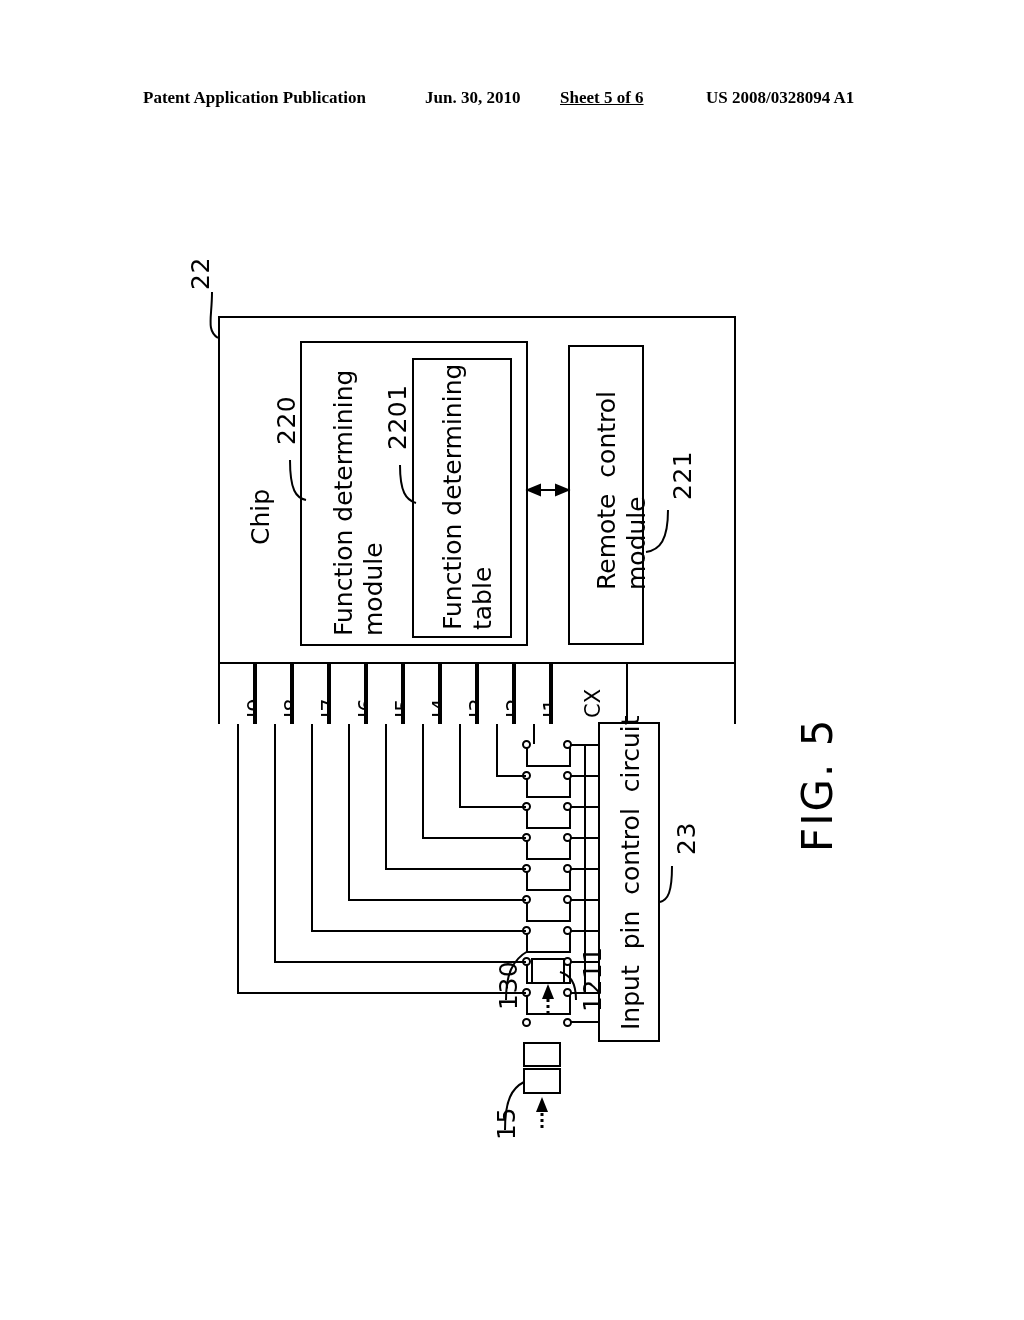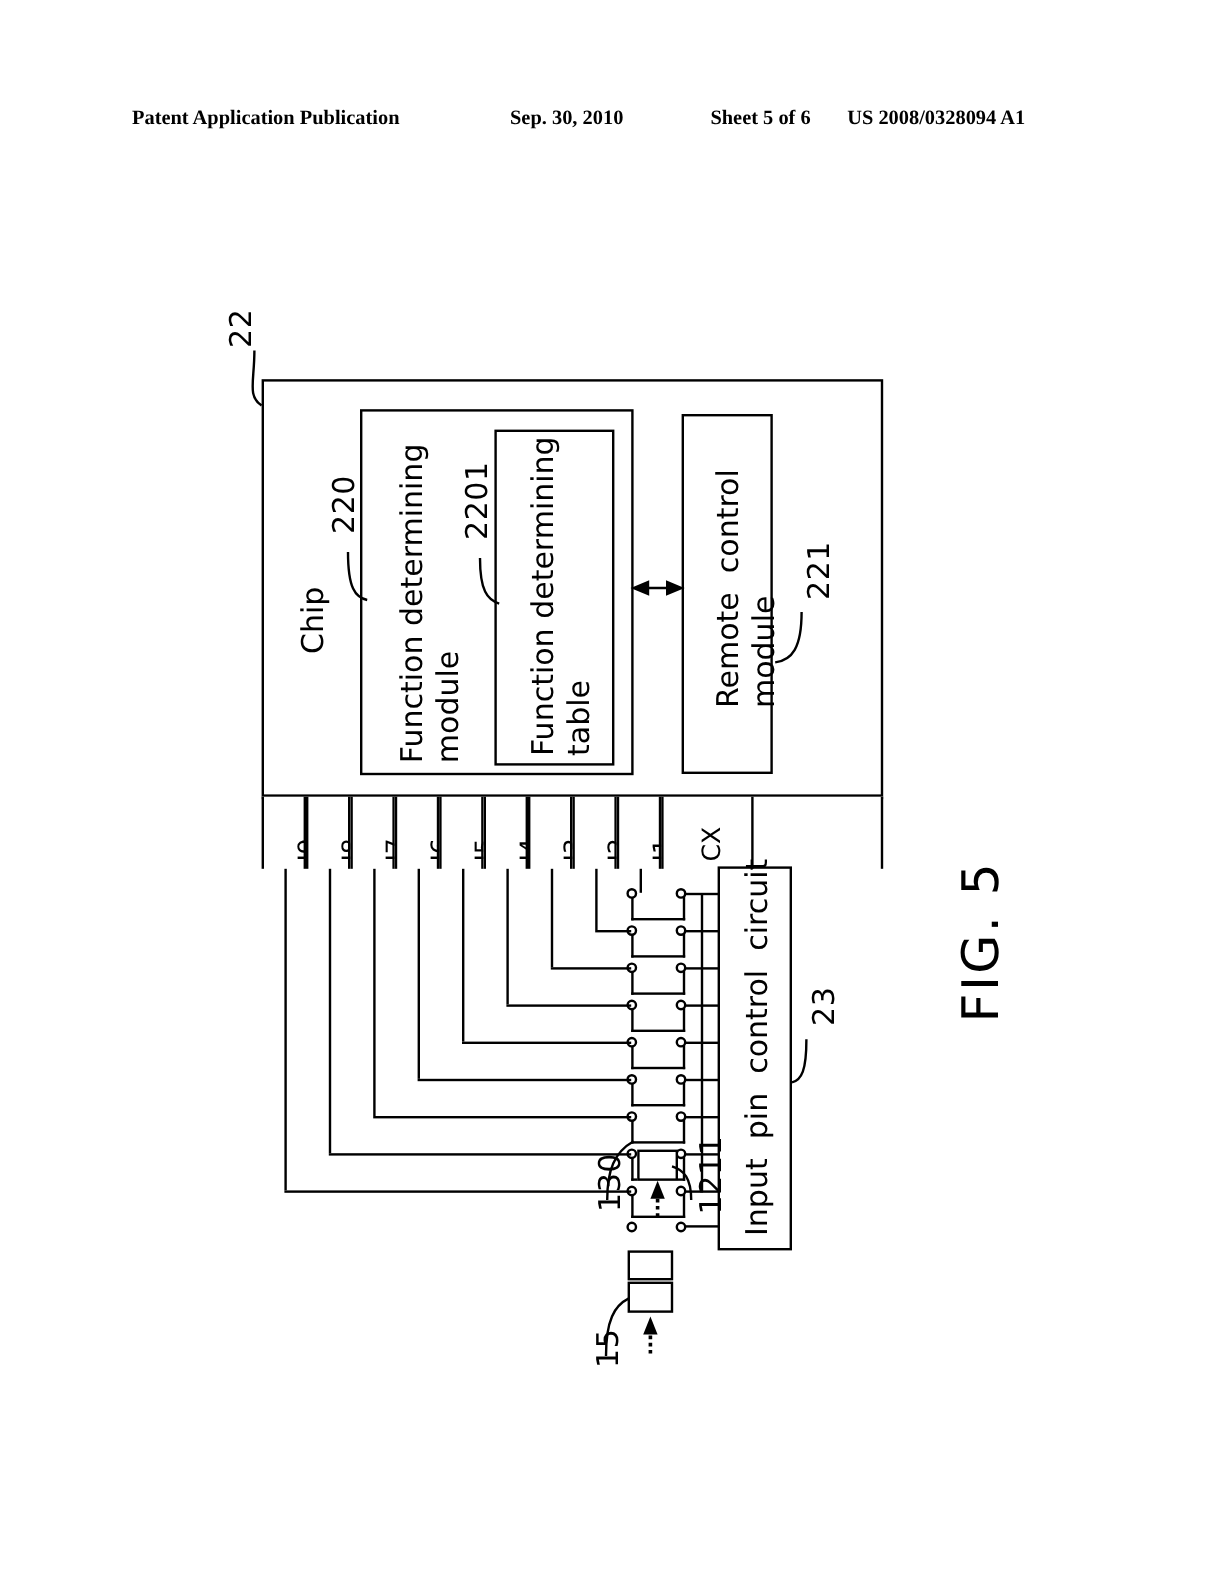--- a/index.html
+++ b/index.html
@@ -3,23 +3,23 @@
 <meta charset="utf-8">
 <style>
   html,body{margin:0;padding:0;background:#fff;}
   body{width:1024px;height:1320px;position:relative;
        font-family:"Liberation Sans", sans-serif;color:#000;overflow:hidden;}
 
   
   #header{position:absolute;left:0;top:88px;width:1024px;height:24px;}
   #header span{position:absolute;font-family:"Liberation Serif", serif;
       font-weight:bold;font-size:17px;white-space:nowrap;top:0;}
-  #hdr-pub{left:110px;}
+  #hdr-pub{left:143px;}
   #hdr-date{left:425px;}
-  #hdr-sheet{left:592px;}
+  #hdr-sheet{left:560px;text-decoration:underline;}
   #hdr-num{left:706px;}
 
   
   .bx{position:absolute;border:2px solid #000;box-sizing:border-box;background:#fff;}
   .ln{position:absolute;background:#000;}
   .hl{height:2px;}
   .vl{width:2px;}
 
   
   .rt{position:absolute;transform-origin:0 0;transform:rotate(-90deg);
@@ -35,21 +35,21 @@
        border-radius:50%;background:#fff;box-sizing:border-box;}
 
   svg.ov{position:absolute;left:0;top:0;width:1024px;height:1320px;
          pointer-events:none;}
 </style>
 </head>
 <body>
 
 <div id="header">
   <span id="hdr-pub">Patent Application Publication</span>
-  <span id="hdr-date">Sep. 30, 2010</span>
+  <span id="hdr-date">Jun. 30, 2010</span>
   <span id="hdr-sheet">Sheet 5 of 6</span>
   <span id="hdr-num">US 2008/0328094 A1</span>
 </div>
 
 <div id="figure">
 
   <div class="bx" style="left:218px;top:316px;width:518px;height:348px;"></div>
 
   <div class="rt lbl-num" style="left:186px;top:290px;">22</div>
 

